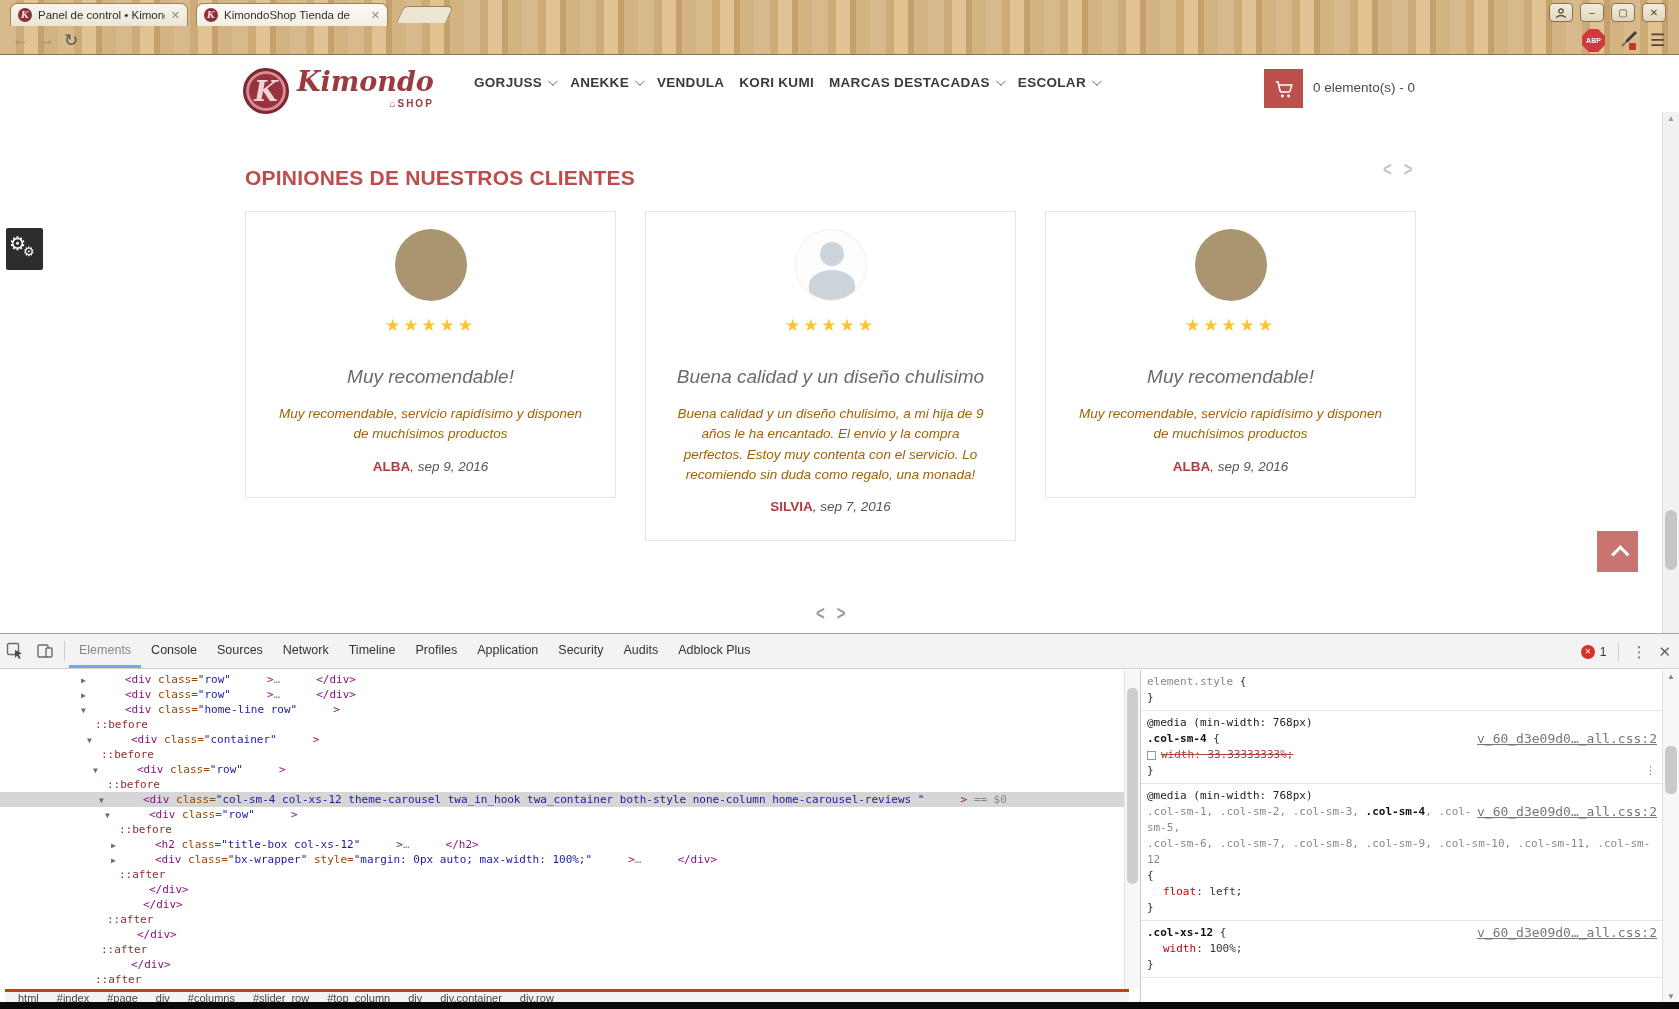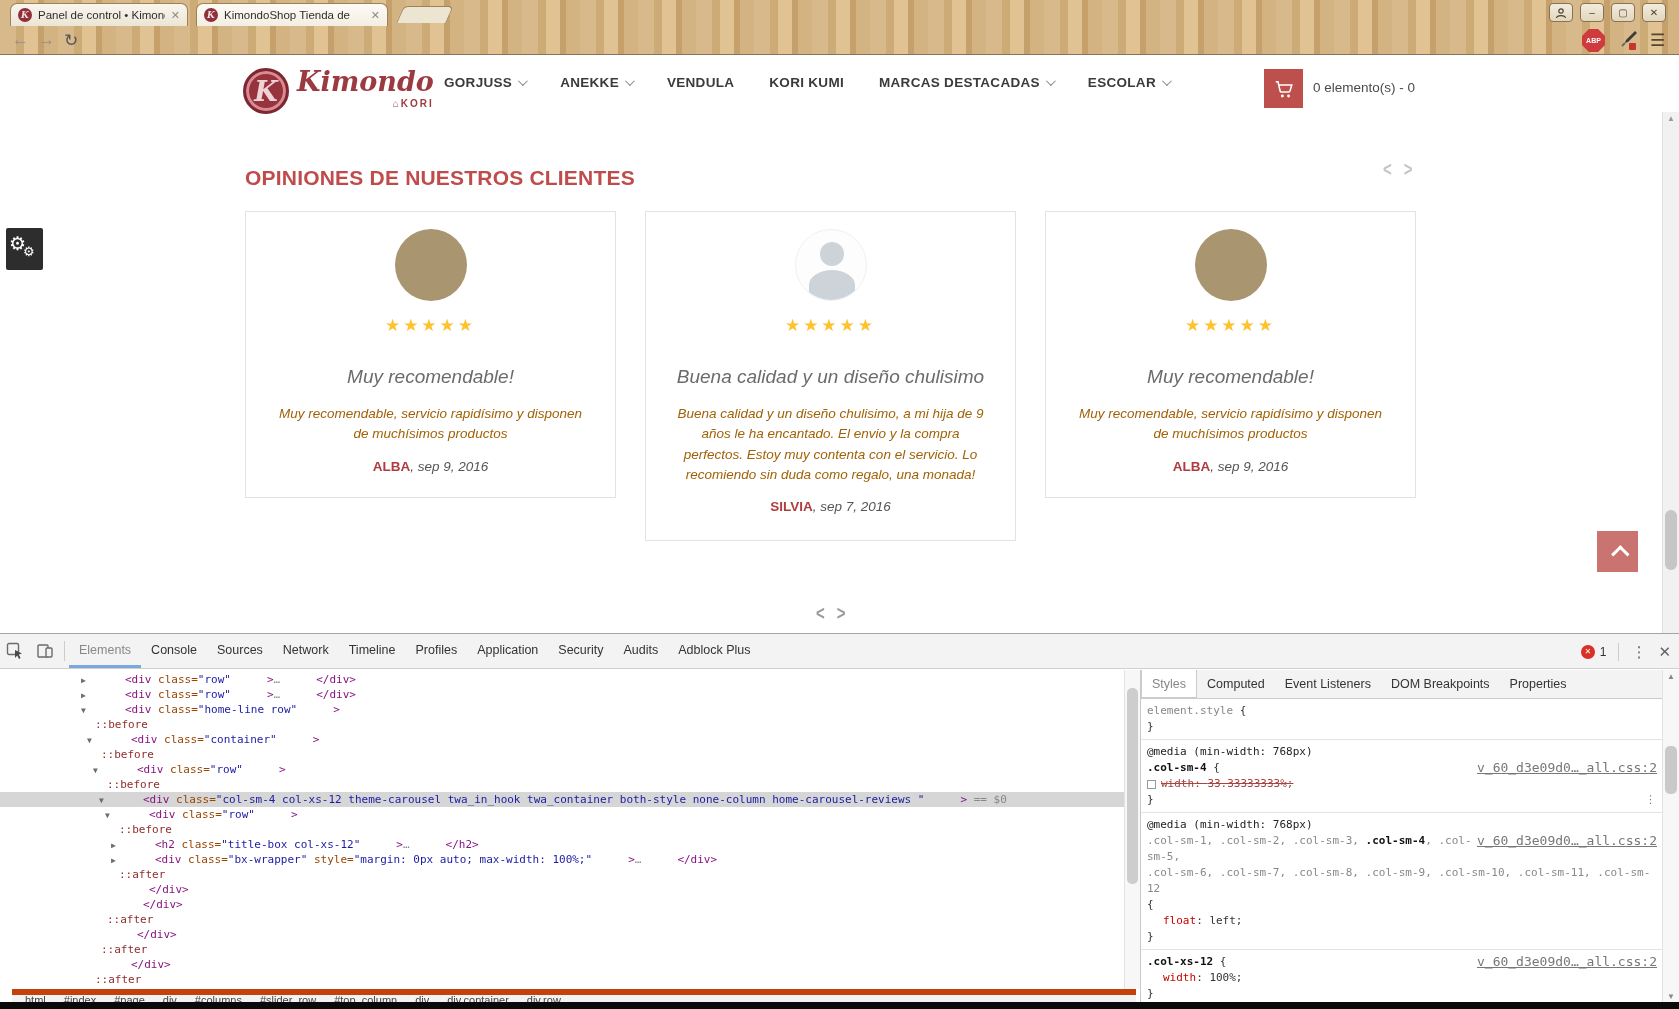--- a/index.html
+++ b/index.html
@@ -36,21 +36,21 @@
   .hamburger{ position:absolute; left:1650px; top:30px; font-size:17px; color:#55462f;}
 
   
   .page{ position:absolute; left:0; top:56px; width:1679px; height:577px; background:#fff; overflow:hidden;}
   .logo{ position:absolute; left:243px; top:12px; display:flex; gap:8px; align-items:flex-start;}
   .logo-badge{ width:46px; height:46px; border-radius:50%; background:#97333d; border:3px solid #7d2830;
     color:#f0d3d7; font:italic bold 27px "DejaVu Serif",serif; display:flex; align-items:center; justify-content:center;
     box-shadow:inset 0 0 0 3px #d98b94;}
   .logo-word{ font:italic bold 27px "DejaVu Serif",serif; color:#9c3a42; line-height:1;}
   .logo-sub{ font:bold 10px "Liberation Sans",sans-serif; color:#9c3a42; letter-spacing:2px; text-align:right; margin-top:3px;}
-  .mainnav{ position:absolute; left:444px; top:14px; display:flex; gap:35px; align-items:center; height:24px;}
+  .mainnav{ position:absolute; left:474px; top:14px; display:flex; gap:15px; align-items:center; height:24px;}
   .mainnav .nav-item{ font-size:13.5px; font-weight:bold; color:#3b3b3b; letter-spacing:.3px; display:flex; align-items:center; gap:6px; white-space:nowrap;}
   .chev{ width:7px; height:7px; border-right:1.5px solid #8a8a8a; border-bottom:1.5px solid #8a8a8a;
     transform:rotate(45deg) translateY(-2px); display:inline-block;}
   .cartbox{ position:absolute; left:1264px; top:13px; width:39px; height:39px; background:#bd4f4d;
     display:flex; align-items:center; justify-content:center;}
   .carttext{ position:absolute; left:1313px; top:24px; font-size:13.5px; color:#4a4a4a;}
   .section-title{ position:absolute; left:245px; top:110px; font-size:21px; font-weight:bold; color:#bf4b4b; letter-spacing:.2px;}
   .car-arrows-top{ position:absolute; left:1383px; top:104px; color:#c4c4c4; font-size:15px; font-weight:bold; display:flex; gap:12px; transform:scaleY(1.3);}
   .car-arrows-bottom{ position:absolute; left:816px; top:548px; color:#9a9a9a; font-size:15px; font-weight:bold; display:flex; gap:12px; transform:scaleY(1.3);}
   .gearblock{ position:absolute; left:6px; top:172px; width:37px; height:42px; background:#2d2d2d; border-radius:2px; color:#fff; overflow:hidden;}
@@ -128,21 +128,21 @@
   .media{ color:#222;}
   .sel{ color:#888;} .selb{ color:#111; font-weight:bold;text-align:right;} .b{ color:#333;}
   .prop{ color:#c80000;} .val2{ color:#333;}
   .cb{ display:inline-block; width:9px; height:9px; border:1px solid #999; background:#fff; margin-right:5px; vertical-align:middle;}
   .strike-txt{ text-decoration:line-through; text-decoration-color:#a94442;}
   .strike-txt span{ color:#a94442 !important;}
   .styles-scroll{ position:absolute; left:1662px; top:36px; width:17px; height:333px; background:#f7f7f7; border-left:1px solid #e2e2e2;}
   .styles-scroll .thumb{ position:absolute; left:2px; top:76px; width:12px; height:48px; background:#c9c9c9; border-radius:5px;}
   .styles-scroll .sarr{ position:absolute; left:4px; color:#888; font-size:8px;}
 
-  .crumbs{ position:absolute; left:12px; top:355px; width:1124px; height:15px; background:#f3f3f3; border-top:6px solid #c2410c;
+  .crumbs{ position:absolute; left:5px; top:355px; width:1124px; height:15px; background:#f3f3f3; border-top:3px solid #c2410c;
     display:flex; align-items:center; padding:0 4px; gap:0; font-size:11px; color:#444; overflow:hidden; white-space:nowrap;}
   .crumb{ padding:0 9px;}
   .crumb.sel{ background:#3f7ad2; color:#fff; padding:1px 6px; }
   .bottom-strip{ position:absolute; left:0; top:1002px; width:1679px; height:7px; background:#0a0a0a;}
 </style>
 </head>
 <body>
 
 <div id="screen">
 
@@ -182,21 +182,21 @@
         </svg>
     </div>
     <span class="hamburger">☰</span>
   </div>
 
   <div class="page">
     <div class="logo">
       <div class="logo-badge">K</div>
       <div>
         <div class="logo-word">Kimondo</div>
-        <div class="logo-sub">⌂KORI</div>
+        <div class="logo-sub">⌂SHOP</div>
       </div>
     </div>
     <nav class="mainnav">
         <div class="nav-item">
           <span>GORJUSS</span>
           <span class="chev"></span>
         </div>
         <div class="nav-item">
           <span>ANEKKE</span>
           <span class="chev"></span>
@@ -334,27 +334,20 @@
         <div class="tline" style="padding-left: 84px;"><span class="arrow"> </span><span class="t">&lt;/div&gt;</span></div>
         <div class="tline" style="padding-left: 84px;"><span class="arrow"> </span><span class="ps">::after</span></div>
         <div class="tline" style="padding-left: 78px;"><span class="arrow"> </span><span class="t">&lt;/div&gt;</span></div>
       </div>
     <div class="pane-scroll">
         <div class="thumb"></div>
       </div>
     <div class="dt-divider"></div>
 
     <div class="styles-pane">
-      <div class="sp-tabs" id="sp-tabs">
-          <div class="sp-tab sel">Styles</div>
-          <div class="sp-tab">Computed</div>
-          <div class="sp-tab">Event Listeners</div>
-          <div class="sp-tab">DOM Breakpoints</div>
-          <div class="sp-tab">Properties</div>
-        </div>
       <div class="sp-rules" id="rules">
           <div class="rule">
             <div class="rline"><span class="sel">element.style</span><span class="b"> {</span></div>
             <div class="rline"><span class="b">}</span></div>
           </div>
           <div class="rule">
             <div class="rline"><span class="media">@media (min-width: 768px)</span></div>
             <div class="rline"><span class="link">v_60_d3e09d0…_all.css:2</span><span class="selb">.col-sm-4</span><span class="b"> {</span></div>
             <div class="rline"><span class="cb"></span><span class="strike-txt"><span class="prop">width</span><span class="b">: </span><span class="val2">33.33333333%;</span></span></div>
             <div class="rline"><span class="more">⋮</span><span class="b">}</span></div>

